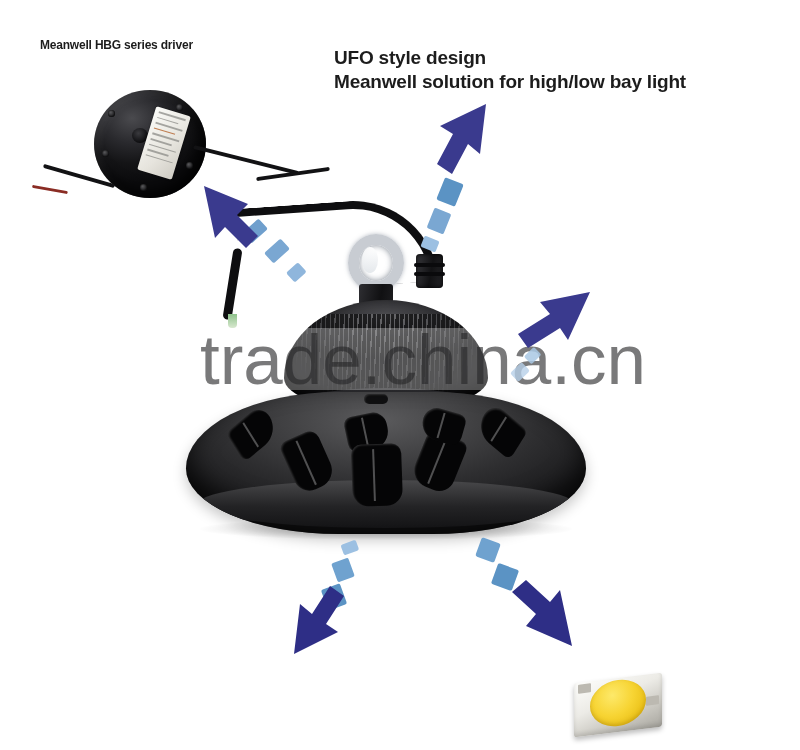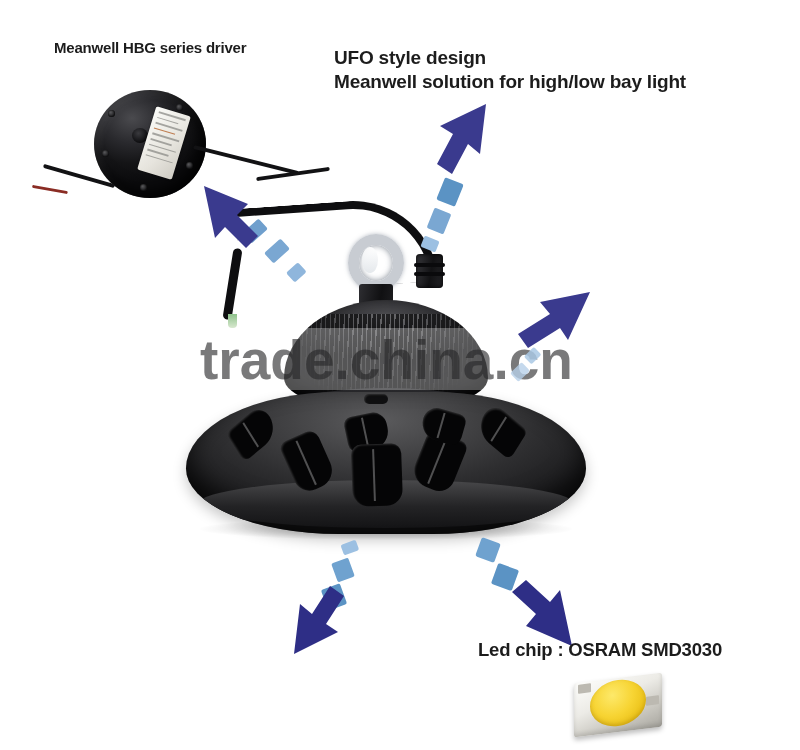--- a/index.html
+++ b/index.html
@@ -3,21 +3,21 @@
 <meta charset="utf-8">
 <style>
   html,body{margin:0;padding:0;background:#fff;}
   body{width:800px;height:750px;position:relative;overflow:hidden;
        font-family:"Liberation Sans",sans-serif;color:#1a1a1a;}
   .stage{position:absolute;inset:0;width:800px;height:750px;}
 
   
   .callout{position:absolute;font-weight:bold;color:#1c1c1c;line-height:1.28;
            letter-spacing:-0.2px;white-space:pre-line;}
-  #label-driver{left:54px;top:38px;font-size:15px;}
+  #label-driver{left:40px;top:38px;font-size:12px;}
   #label-ufo{left:334px;top:46px;font-size:19px;}
   #label-heat{left:492px;top:226px;font-size:19px;text-align:center;}
   #label-beam{left:170px;top:650px;font-size:18.5px;}
   #label-led{left:478px;top:638px;font-size:18.5px;}
 
   
   #driver{position:absolute;left:88px;top:88px;width:124px;height:116px;}
   .drv-body{position:absolute;left:6px;top:2px;width:112px;height:108px;border-radius:50%;
      background:
        radial-gradient(ellipse 70% 60% at 34% 26%, #4a4a4e 0%, #2a2a2e 38%, #141416 70%, #0b0b0d 100%);
@@ -96,21 +96,21 @@
      background:rgba(255,255,255,.30);}
   .shadow{position:absolute;left:24px;top:322px;width:372px;height:22px;border-radius:50%;
      background:radial-gradient(ellipse,rgba(0,0,0,.30),rgba(0,0,0,0) 72%);}
 
   
   .arrow{position:absolute;}
   .arrow svg{display:block;overflow:visible;}
 
   
   #watermark{position:absolute;left:200px;top:332px;width:404px;height:56px;
-     font-family:"Liberation Sans",sans-serif;font-size:55px;font-weight:700;
+     font-family:"Liberation Sans",sans-serif;font-size:71px;font-weight:400;
      color:rgba(38,38,40,.62);letter-spacing:0px;line-height:56px;
      mix-blend-mode:normal;pointer-events:none;}
   #watermark-band{position:absolute;left:176px;top:328px;width:452px;height:62px;
      background:rgba(255,255,255,.30);pointer-events:none;}
 
   
   #led-chip{position:absolute;left:572px;top:672px;width:94px;height:66px;}
   .chip-base{position:absolute;left:2px;top:6px;width:88px;height:54px;
      background:linear-gradient(160deg,#fdfdfb 0%,#ecebe6 40%,#c9c7c0 72%,#a8a69f 100%);
      transform:skewY(-7deg);border-radius:3px;
@@ -258,15 +258,14 @@
         <rect x="10" y="6" width="20" height="20" rx="2" fill="#6fa2cf" transform="rotate(20 20 16)"></rect>
         <rect x="26" y="32" width="22" height="22" rx="2" fill="#5b93c4" transform="rotate(20 37 43)"></rect>
         <path d="M104 112 L58 92 L68 80 L44 58 L58 46 L82 68 L92 56 Z" fill="#2e2e86"></path>
       </g>
     </svg>
   </div>
 
   <div class="callout" id="label-driver">Meanwell HBG series driver</div>
   <div class="callout" id="label-ufo">UFO style design
 Meanwell solution for high/low bay light</div>
-  <div class="callout" id="label-led">Led chip : OSRAM SMD3030</div>
 
 </div>
 
 </body></html>

